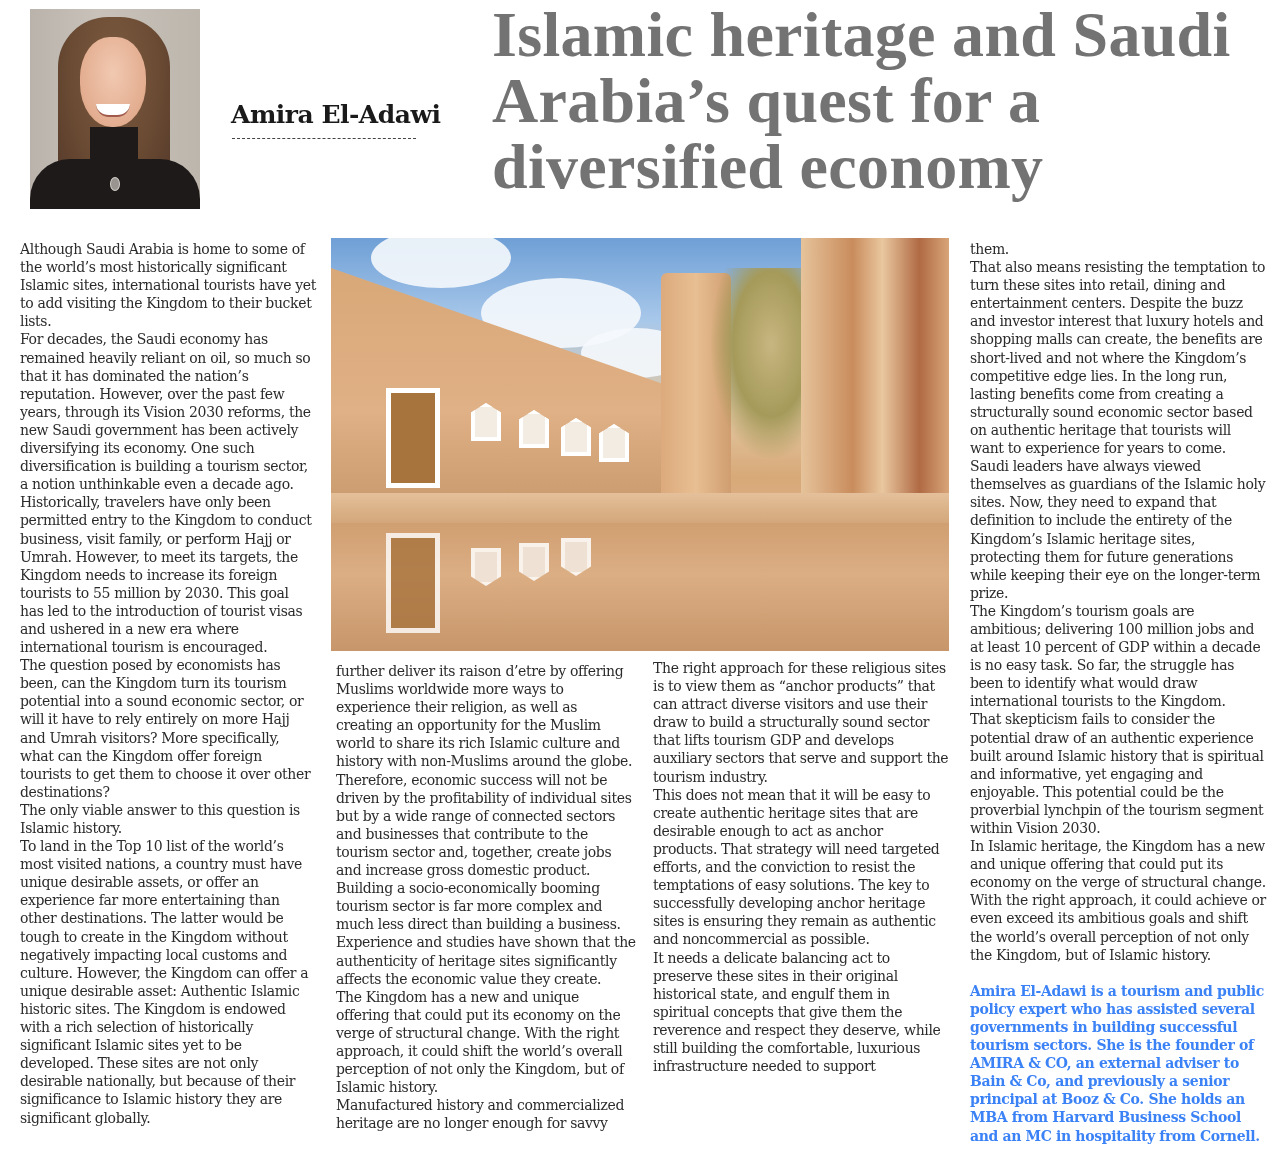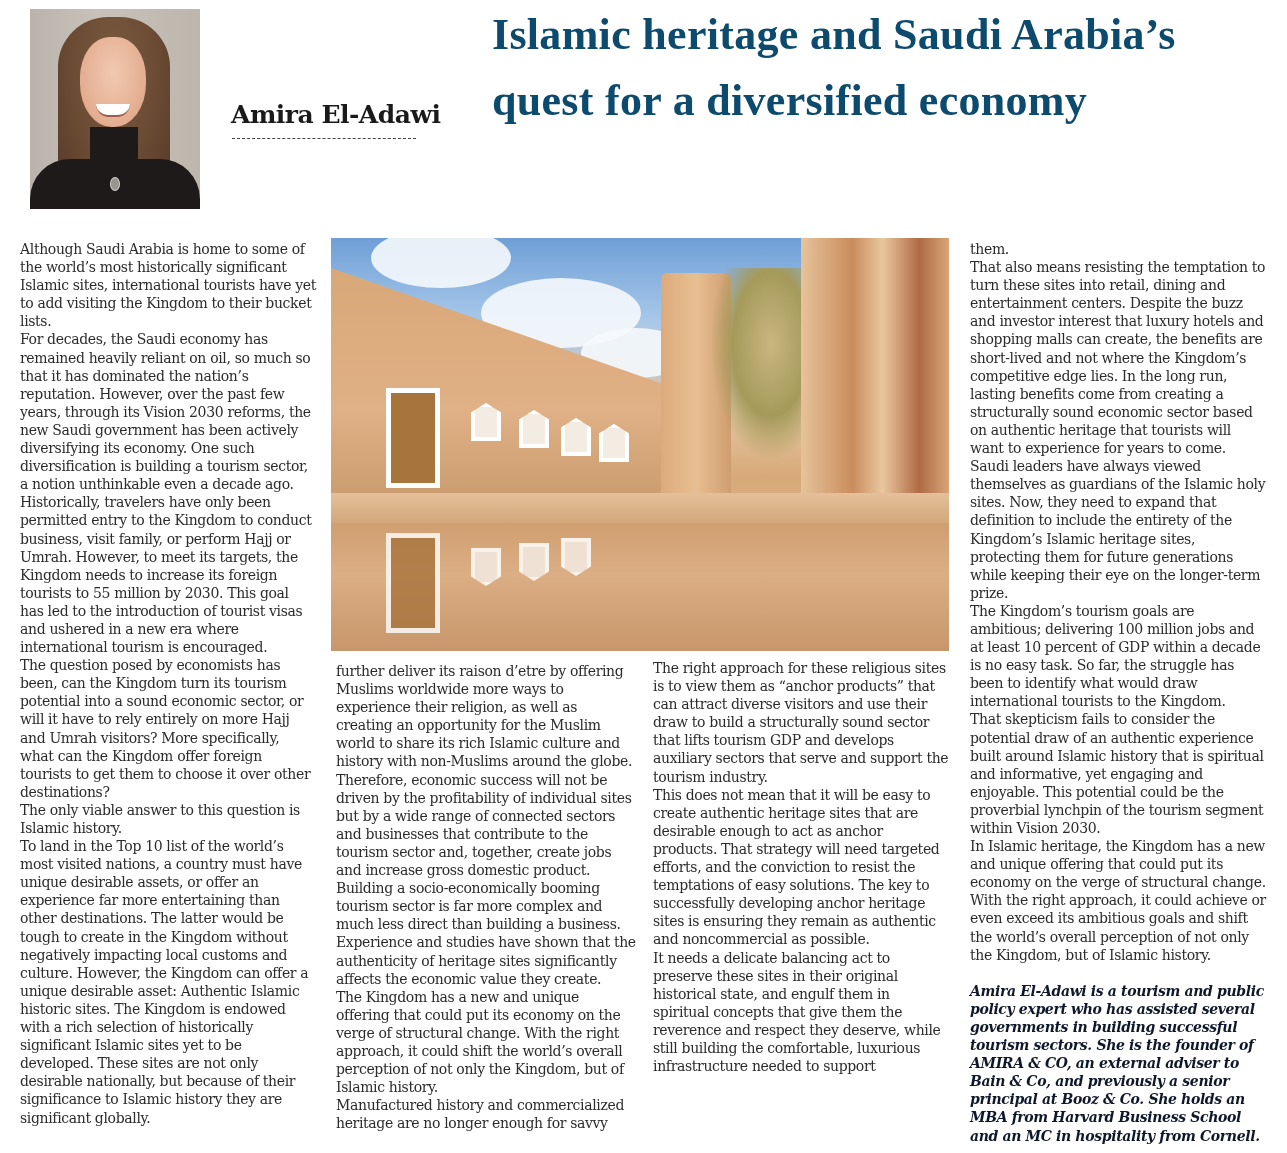--- a/index.html
+++ b/index.html
@@ -45,36 +45,36 @@
     font-weight: bold; font-size: 25px; color: #1a1a1a; letter-spacing: -0.5px;
   }
   .byline-rule {
     position: absolute; left: 232px; top: 138px; width: 184px; height: 0;
     border-top: 1.5px dashed #444;
   }
 
   .headline {
     position: absolute; left: 492px; top: 2px; width: 790px;
     font-family: "Liberation Serif", "DejaVu Serif", serif;
-    font-weight: bold; font-size: 44px; line-height: 66px; color: #0c4a6e;
+    font-weight: bold; font-size: 64px; line-height: 66px; color: #737373;
     letter-spacing: 0.3px; margin: 0;
   }
 
   .col {
     position: absolute; font-size: 14px; line-height: 18.1px; color: #2b2b2b;
     font-family: "DejaVu Serif", "Liberation Serif", serif;
     letter-spacing: -0.35px;
   }
   .col p { margin: 0; }
   .col1 { left: 20px; top: 240px; width: 296px; }
   .col2 { left: 336px; top: 662px; width: 300px; }
   .col3 { left: 653px; top: 659px; width: 296px; }
   .col4 { left: 970px; top: 240px; width: 298px; }
   .bio {
-    margin-top: 18px !important; font-style: italic; font-weight: bold; color: #0f172a;
+    margin-top: 18px !important; font-weight: bold; color: #3b82f6;
   }
 
   .feature-photo {
     position: absolute; left: 331px; top: 238px; width: 618px; height: 413px;
     overflow: hidden;
     background: linear-gradient(180deg, #6f9fd6 0%, #a8c8ea 20%, #e2c7a2 42%, #d8a978 58%, #dcb189 70%, #cfa57b 100%);
   }
   .feature-photo .sky-cloud { position: absolute; background: #f5f8fc; border-radius: 50%; opacity: 0.9; }
   .feature-photo .wall {
     position: absolute; left: 0; top: 30px; width: 330px; height: 240px;

